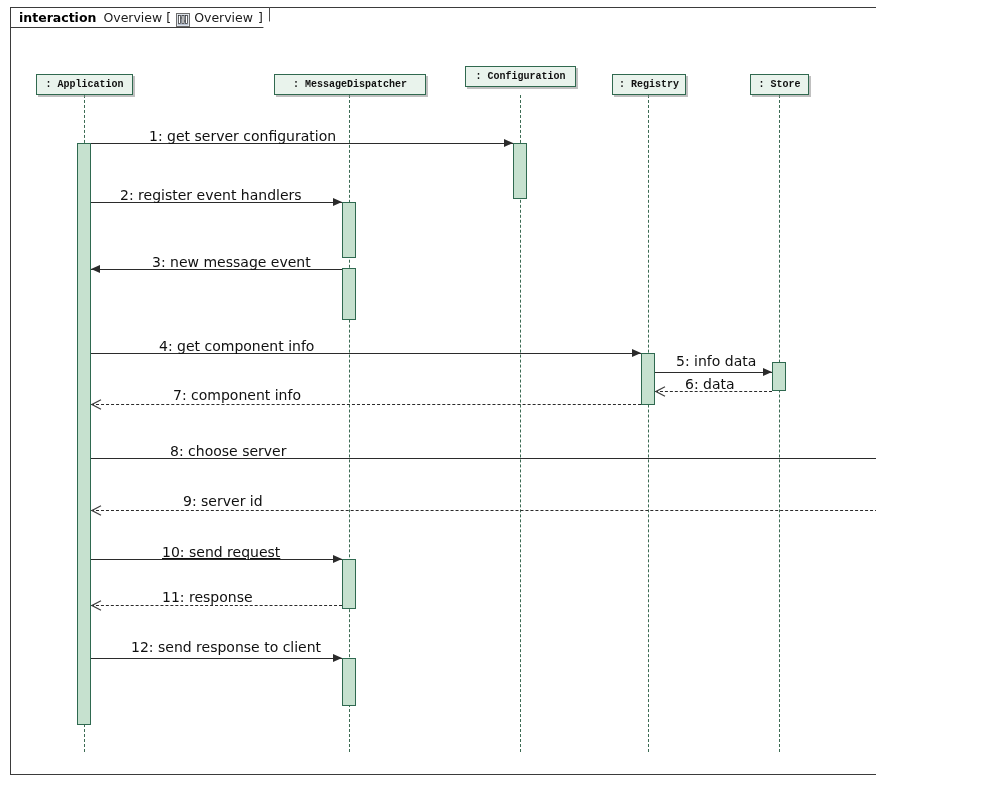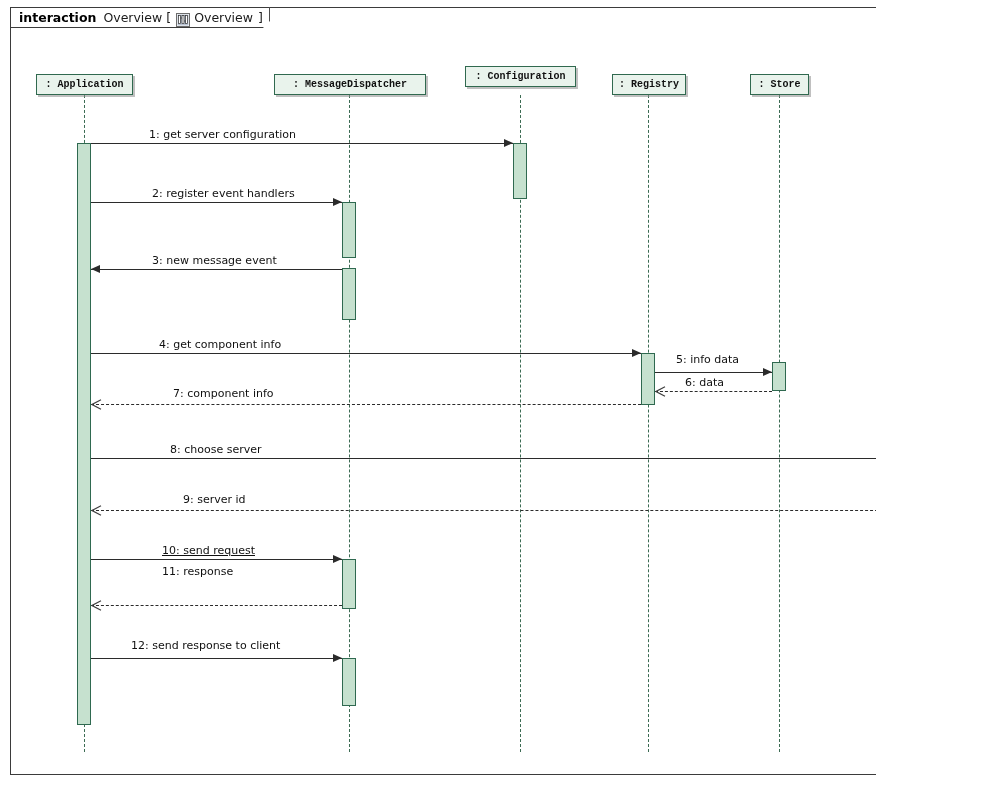--- a/index.html
+++ b/index.html
@@ -127,21 +127,21 @@
     border-left: 9px solid #2b2b2b;
   }
   .arrow.filled-left {
     border-top: 4.5px solid transparent;
     border-bottom: 4.5px solid transparent;
     border-right: 9px solid #2b2b2b;
   }
   .arrow.open-left svg, .arrow.open-right svg { display: block; }
   .msg-label {
     position: absolute;
-    font-size: 11px;
+    font-size: 14px;
     color: #101010;
     white-space: nowrap;
     font-family: "DejaVu Sans", sans-serif;
   }
 </style>
 </head>
 <body>
 
 <div id="canvas">
 
@@ -184,21 +184,21 @@
       <div class="activation" style="left: 923px; top: 458px; height: 52px;"></div>
       <div class="activation" style="left: 342px; top: 559px; height: 50px;"></div>
       <div class="activation" style="left: 342px; top: 658px; height: 48px;"></div>
     </div>
   <div id="layer-messages">
       <div class="msg-line" style="left: 91px; top: 143px; width: 422px;"></div>
       <div class="arrow filled-right" style="top: 139px; left: 504px;"></div>
       <div class="msg-label" style="left: 149px; top: 128px;">1:  get server configuration</div>
       <div class="msg-line" style="left: 91px; top: 202px; width: 251px;"></div>
       <div class="arrow filled-right" style="top: 198px; left: 333px;"></div>
-      <div class="msg-label" style="left: 152px; top: 187px; text-align: right;">2:  register event handlers</div>
+      <div class="msg-label" style="left: 120px; top: 187px; text-align: right;">2:  register event handlers</div>
       <div class="msg-line" style="left: 91px; top: 269px; width: 251px;"></div>
       <div class="arrow filled-left" style="top: 265px; left: 91px;"></div>
       <div class="msg-label" style="left: 152px; top: 254px;">3:  new message event</div>
       <div class="msg-line" style="left: 91px; top: 353px; width: 550px;"></div>
       <div class="arrow filled-right" style="top: 349px; left: 632px;"></div>
       <div class="msg-label" style="left: 159px; top: 338px;">4:  get component info</div>
       <div class="msg-line" style="left: 655px; top: 372px; width: 117px;"></div>
       <div class="arrow filled-right" style="top: 368px; left: 763px;"></div>
       <div class="msg-label" style="left: 676px; top: 353px;">5:  info data</div>
       <div class="msg-line dashed" style="left: 655px; top: 391px; width: 117px;"></div>
@@ -227,21 +227,21 @@
       <div class="msg-label" style="left: 183px; top: 493px;">9:  server id</div>
       <div class="msg-line" style="left: 91px; top: 559px; width: 251px;"></div>
       <div class="arrow filled-right" style="top: 555px; left: 333px;"></div>
       <div class="msg-label" style="left: 162px; top: 544px; text-decoration: underline;">10:  send request</div>
       <div class="msg-line dashed" style="left: 91px; top: 605px; width: 251px;"></div>
       <div class="arrow open-left" style="top: 600px; left: 91px;">
         <svg width="11" height="11" viewBox="0 0 11 11">
           <path d="M10 0.7 L1 5.5 L10 10.3" fill="none" stroke="#3f3f3f" stroke-width="1.2"></path>
         </svg>
       </div>
-      <div class="msg-label" style="left: 162px; top: 565px;">11:  response</div>
+      <div class="msg-label" style="left: 162px; top: 589px;">11:  response</div>
       <div class="msg-line" style="left: 91px; top: 658px; width: 251px;"></div>
       <div class="arrow filled-right" style="top: 654px; left: 333px;"></div>
       <div class="msg-label" style="left: 131px; top: 639px;">12:  send response to client</div>
     </div>
   <div id="layer-heads">
       <div class="head" style="left: 36px; top: 74px; width: 97px;">
         <span>: Application</span>
       </div>
       <div class="head" style="left: 274px; top: 74px; width: 152px;">
         <span>: MessageDispatcher</span>

